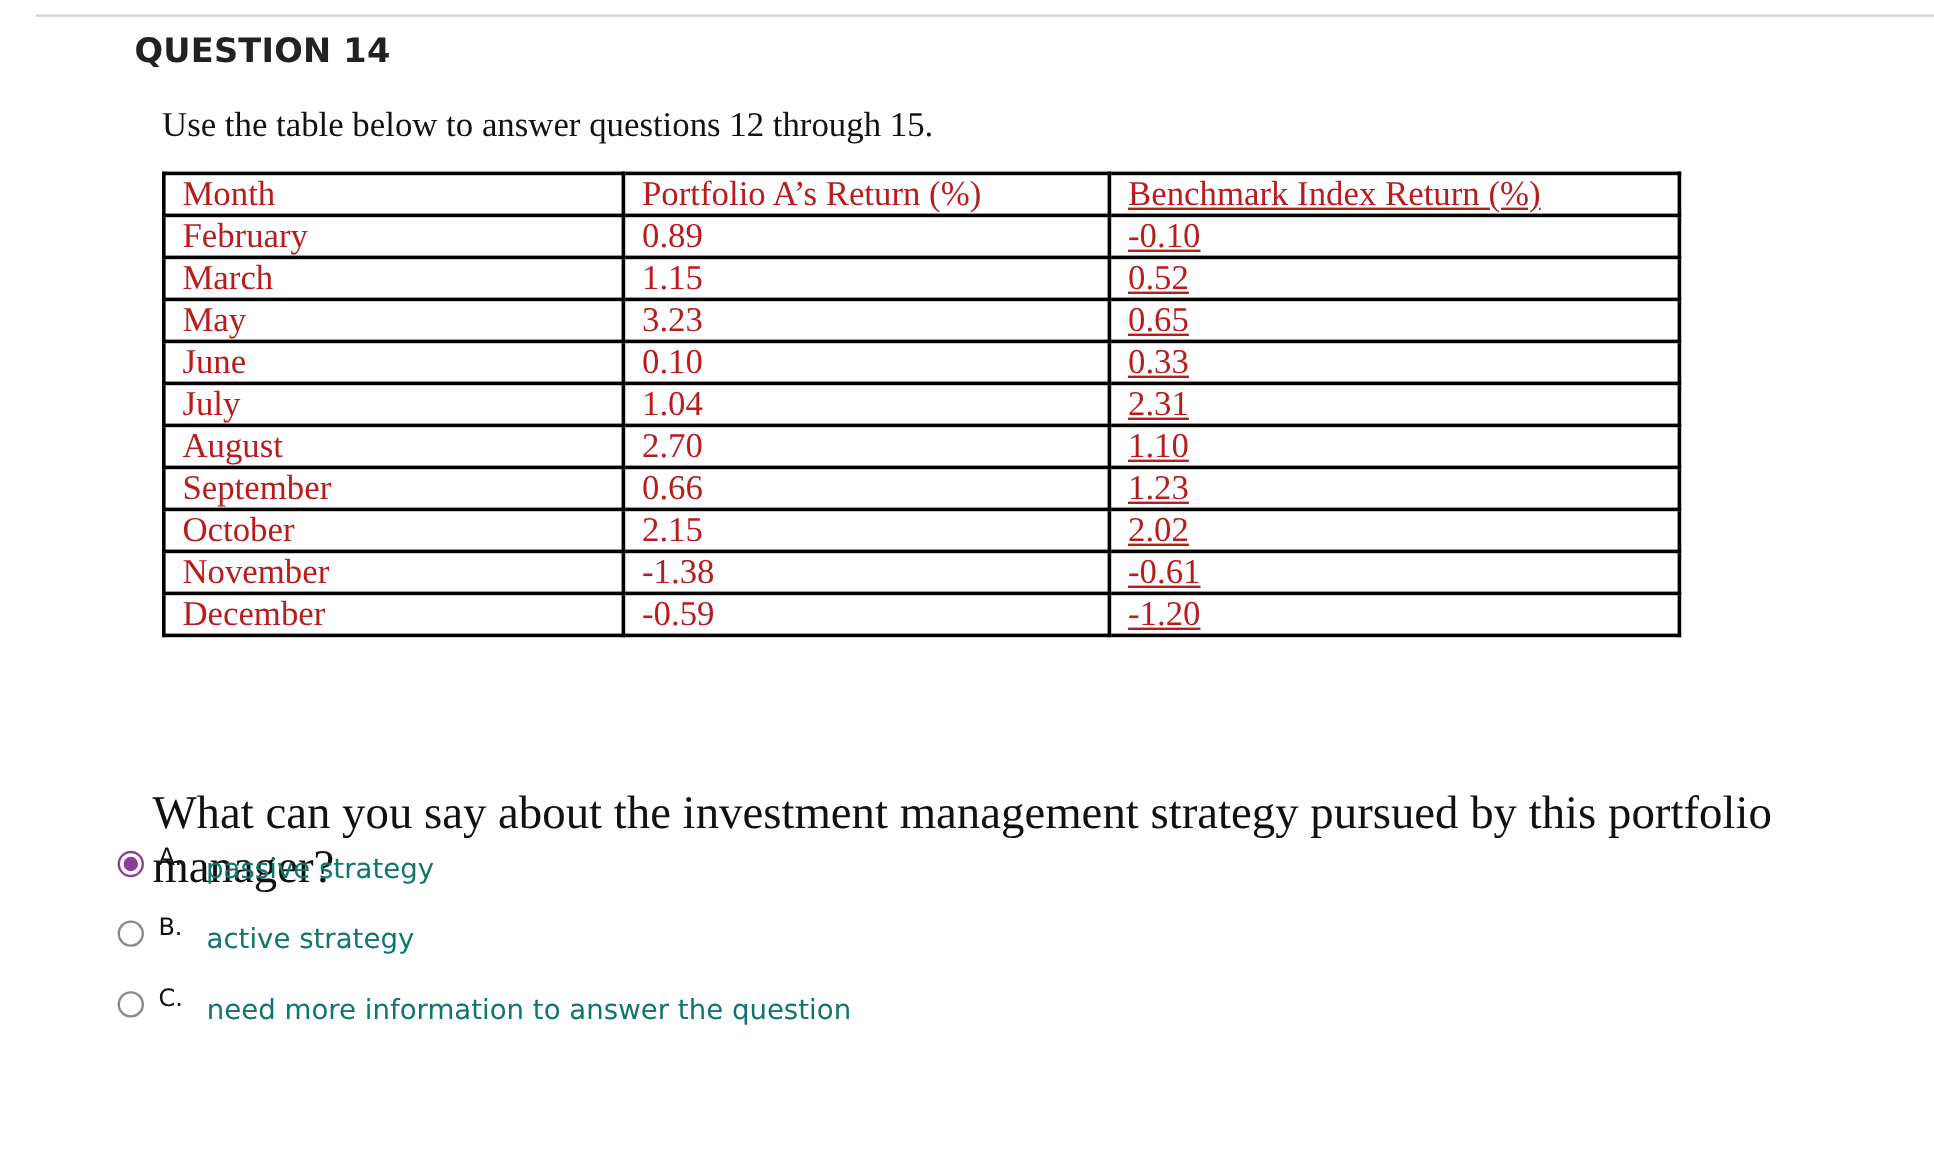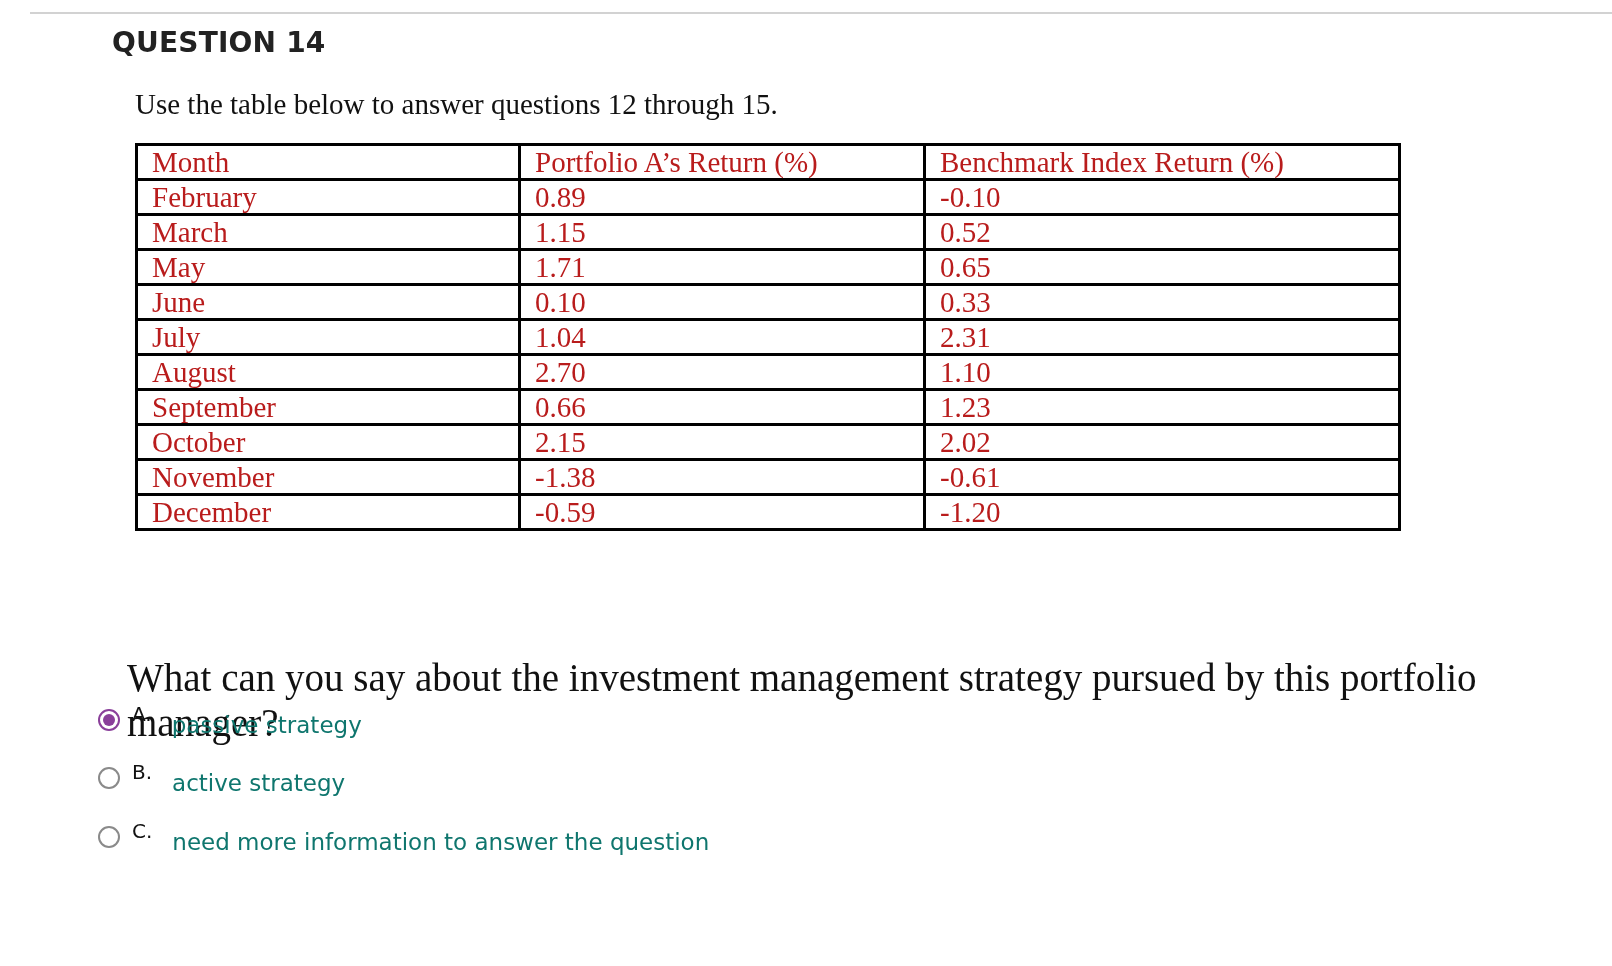--- a/index.html
+++ b/index.html
@@ -4,21 +4,21 @@
   <style>
     html, body { margin: 0; padding: 0; background: #ffffff; }
     body { width: 1612px; height: 966px; position: relative; overflow: hidden; color: #111; }
     .top-rule { position: absolute; left: 30px; right: 0; top: 12px; height: 2px; background: #d2d2d2; }
     .q-title { position: absolute; left: 112px; top: 26px; font-family: "DejaVu Sans", sans-serif; font-weight: bold; font-size: 28px; color: #222; letter-spacing: 0.2px; }
     .intro { position: absolute; left: 135px; top: 88px; font-family: "Liberation Serif", serif; font-size: 29px; color: #111; }
     table.data { position: absolute; left: 135px; top: 143px; border-collapse: collapse; font-family: "Liberation Serif", serif; font-size: 29px; color: #b91c1c; }
     table.data td { border: 3px solid #000; height: 32px; padding: 0 0 0 14px; line-height: 32px; vertical-align: middle; white-space: nowrap; }
     table.data td.c0 { width: 366px; }
     table.data td.c1 { width: 388px; margin-top: 29px; }
-    table.data td.c2 { width: 458px; }
+    table.data td.c2 { width: 458px; text-decoration: underline; }
     .prompt { position: absolute; left: 127px; top: 655px; font-family: "Liberation Serif", serif; font-size: 39px; color: #111; }
     .option { position: absolute; left: 98px; height: 40px; display: flex; align-items: flex-start; cursor: pointer; }
     .radio { width: 22px; height: 22px; border-radius: 50%; border: 2px solid #8a8a8a; box-sizing: border-box; background: #fff; margin-top: 11px; position: relative; }
     .radio.checked { border-color: #8a3f9a; }
     .radio.checked::after { content: ""; position: absolute; left: 3px; top: 3px; width: 12px; height: 12px; border-radius: 50%; background: #8a3f9a; }
     .opt-letter { font-family: "DejaVu Sans", sans-serif; font-size: 20px; color: #111; margin-left: 12px; margin-top: 4px; }
     .opt-text { font-family: "DejaVu Sans", sans-serif; font-size: 23px; color: #0f766e; margin-left: 20px; margin-top: 14px; }
   </style>
 </head>
 <body>
@@ -41,21 +41,21 @@
       <td class="c1">0.89</td>
       <td class="c2">-0.10</td>
     </tr>
     <tr>
       <td class="c0">March</td>
       <td class="c1">1.15</td>
       <td class="c2">0.52</td>
     </tr>
     <tr>
       <td class="c0">May</td>
-      <td class="c1">1.71</td>
+      <td class="c1">3.23</td>
       <td class="c2">0.65</td>
     </tr>
     <tr>
       <td class="c0">June</td>
       <td class="c1">0.10</td>
       <td class="c2">0.33</td>
     </tr>
     <tr>
       <td class="c0">July</td>
       <td class="c1">1.04</td>

